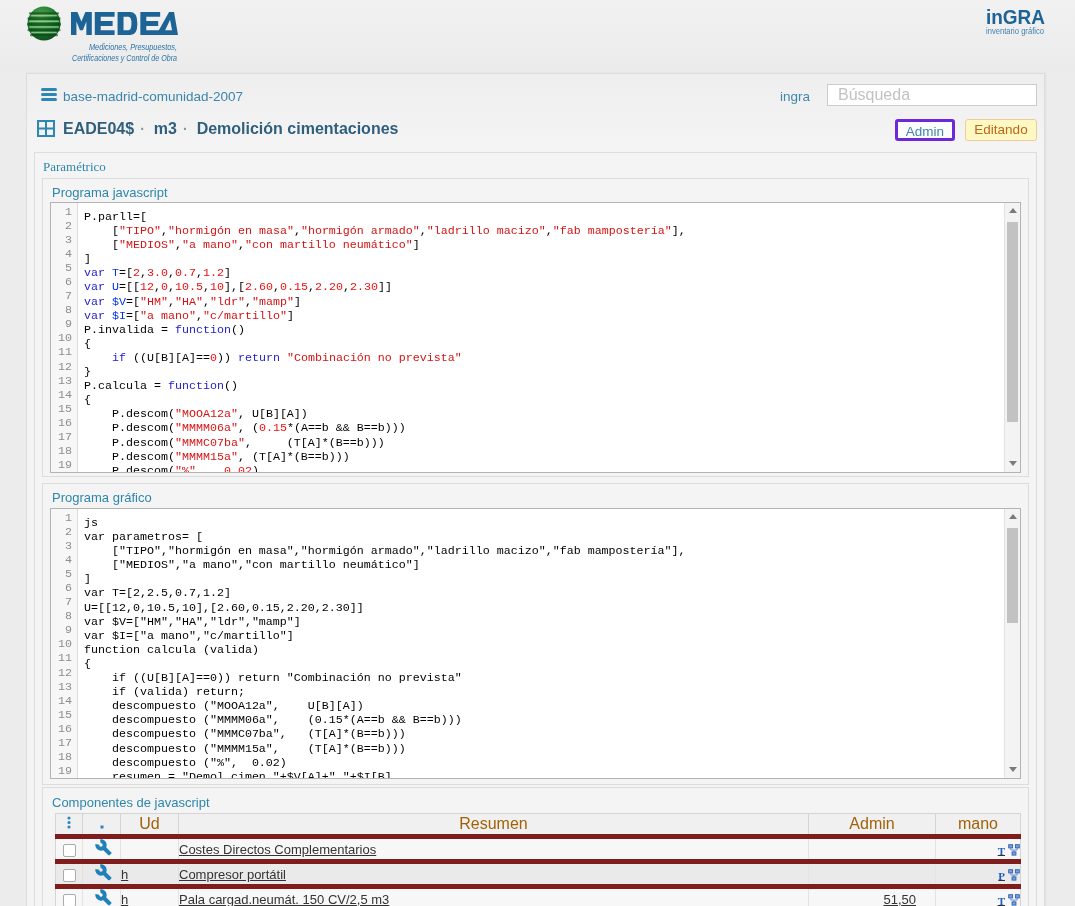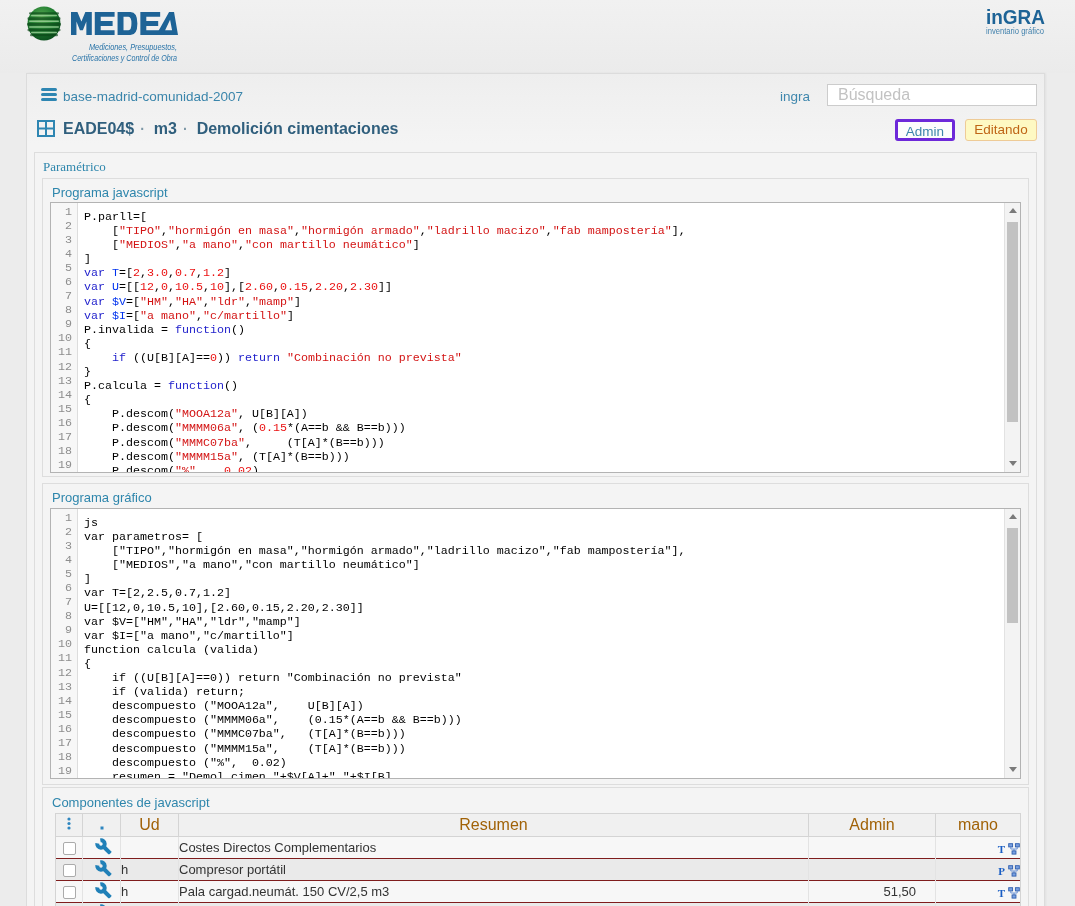--- a/index.html
+++ b/index.html
@@ -35,21 +35,21 @@
 #search{position:absolute;left:827px;top:84px;width:210px;height:22px;background:#fff;border:1px solid #ccc;font-size:16px;color:#c2c2c2;line-height:20px;padding-left:10px;}
 #gridico{position:absolute;left:37px;top:120px;}
 #title{position:absolute;left:63px;top:119.5px;font-size:16px;color:#305f7d;font-weight:bold;}
 #title .sep{color:#7d97a6;font-size:14px;margin:0 9px 0 6px;}
 .btn{position:absolute;top:119px;height:22px;font-size:13.5px;text-align:center;line-height:20px;border-radius:3px;}
 #badmin{left:895px;width:60px;background:#fcfcfc;border:3px solid #6d28d9;color:#3e86ac;}
 #bedit{left:965px;width:72px;background:#fef9c3;border:1px solid #eecb97;color:#bf6516;}
 
 #tbl{position:absolute;left:55px;top:813px;width:965px;border-collapse:collapse;table-layout:fixed;font-size:13px;color:#333;}
 #tbl th{font-weight:normal;color:#a16207;background:#f0f0f0;border:1px solid #d4d4d4;height:23px;font-size:16px;}
-#tbl td{height:22px;border-top:1px solid #7f1d1d;border-right:1px solid #e3e3e3;padding:0;vertical-align:middle;}
+#tbl td{height:22px;border-top:5px solid #7f1d1d;border-right:1px solid #e3e3e3;padding:0;vertical-align:middle;text-decoration:underline;}
 #tbl td.first{border-left:1px solid #d4d4d4;}
 #tbl td.last{border-right:1px solid #d4d4d4;}
 #tbl tr.odd td{background:#f7f7f7;}
 #tbl tr.even td{background:#eaeaea;}
 .cb{display:inline-block;width:13px;height:13px;background:#fff;border:1px solid #ababab;border-radius:2px;vertical-align:middle;}
 .tcell{padding-left:7px;}
 .info{ text-align:right;padding-right:12px;white-space:nowrap;}
 .info b{color:#1a5ec4;font-family:"Liberation Serif",serif;font-size:11px;font-weight:bold;vertical-align:middle;}
 </style></head>
 <body>

